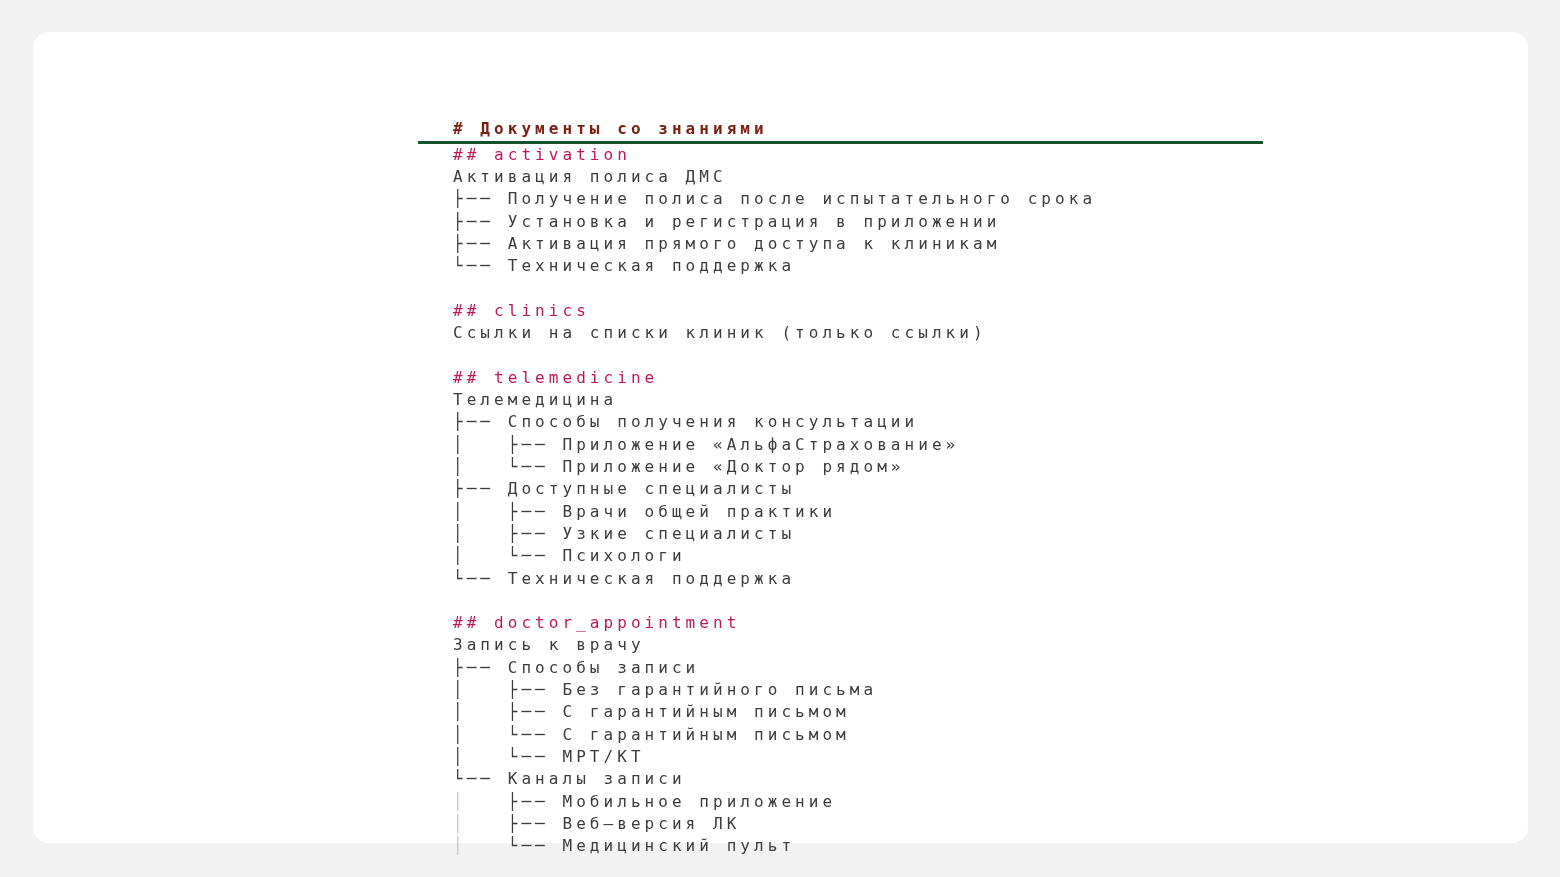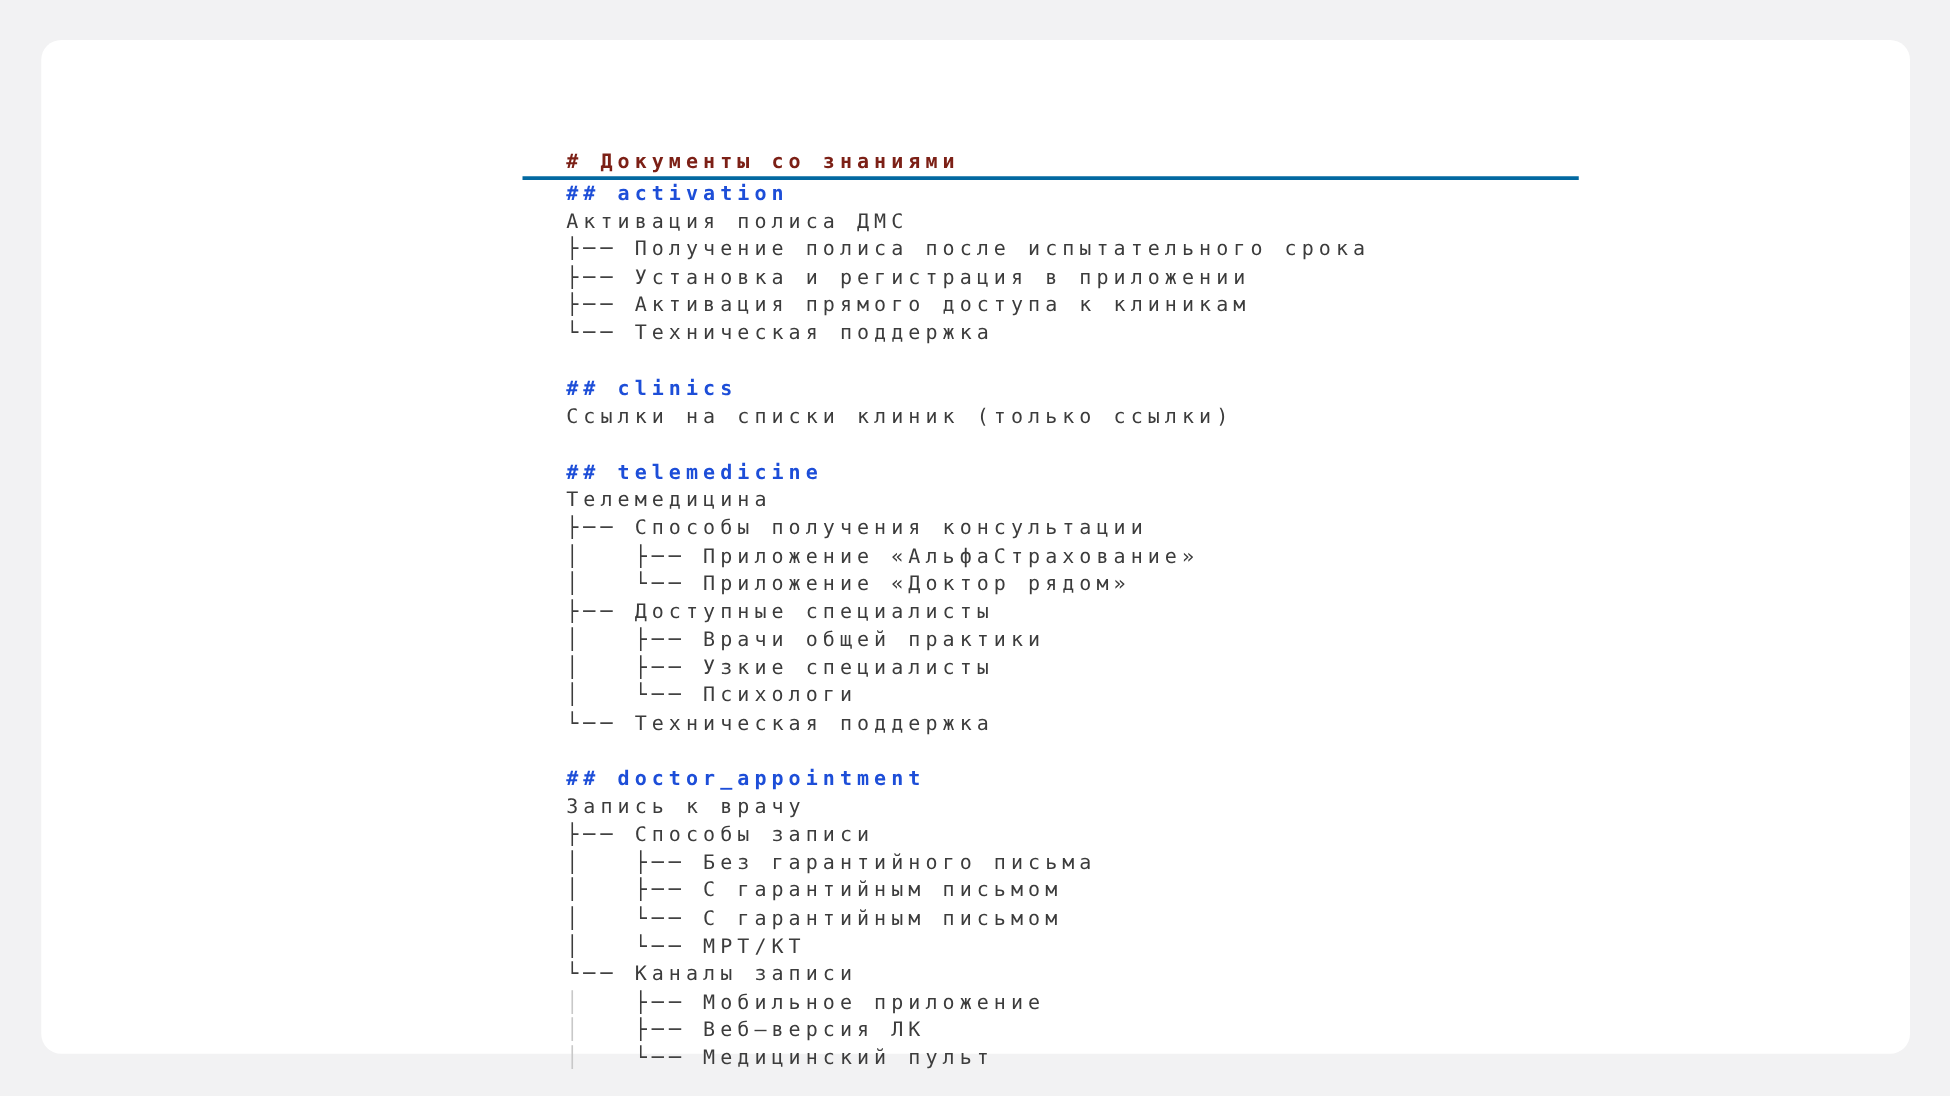--- a/index.html
+++ b/index.html
@@ -30,25 +30,25 @@
     line-height: 22.3px;
     letter-spacing: 4.05px;
     color: #3c3c3c;
     white-space: pre;
   }
   .line { padding-left: 35px; height: 22.3px; overflow: visible; }
   .line.blank { height: 22.3px; }
   .line.h1 {
     height: 26.3px;
     padding-bottom: 1px;
-    border-bottom: 3px solid #0369a1;
+    border-bottom: 3px solid #14532d;
     color: #7c2016;
     font-weight: bold;
   }
-  .line.h2 { color: #1d4ed8; font-weight: bold; }
+  .line.h2 { color: #be185d; font-weight: normal; }
   .guide { color: #c8c8c8; }
 </style>
 </head>
 <body>
 
 <div class="card">
   <div class="doc">
     <div><div class="line h1"># Документы со знаниями</div><div class="line h2">## activation</div><div class="line p">Активация полиса ДМС</div><div class="line tree">├── Получение полиса после испытательного срока</div><div class="line tree">├── Установка и регистрация в приложении</div><div class="line tree">├── Активация прямого доступа к клиникам</div><div class="line tree">└── Техническая поддержка</div><div class="line blank"></div><div class="line h2">## clinics</div><div class="line p">Ссылки на списки клиник (только ссылки)</div><div class="line blank"></div><div class="line h2">## telemedicine</div><div class="line p">Телемедицина</div><div class="line tree">├── Способы получения консультации</div><div class="line tree">│   ├── Приложение «АльфаСтрахование»</div><div class="line tree">│   └── Приложение «Доктор рядом»</div><div class="line tree">├── Доступные специалисты</div><div class="line tree">│   ├── Врачи общей практики</div><div class="line tree">│   ├── Узкие специалисты</div><div class="line tree">│   └── Психологи</div><div class="line tree">└── Техническая поддержка</div><div class="line blank"></div><div class="line h2">## doctor_appointment</div><div class="line p">Запись к врачу</div><div class="line tree">├── Способы записи</div><div class="line tree">│   ├── Без гарантийного письма</div><div class="line tree">│   ├── С гарантийным письмом</div><div class="line tree">│   └── С гарантийным письмом</div><div class="line tree">│   └── МРТ/КТ</div><div class="line tree">└── Каналы записи</div><div class="line tree"><span class="guide">│</span>   ├── Мобильное приложение</div><div class="line tree"><span class="guide">│</span>   ├── Веб–версия ЛК</div><div class="line tree"><span class="guide">│</span>   └── Медицинский пульт</div></div>
   </div>
 </div>

